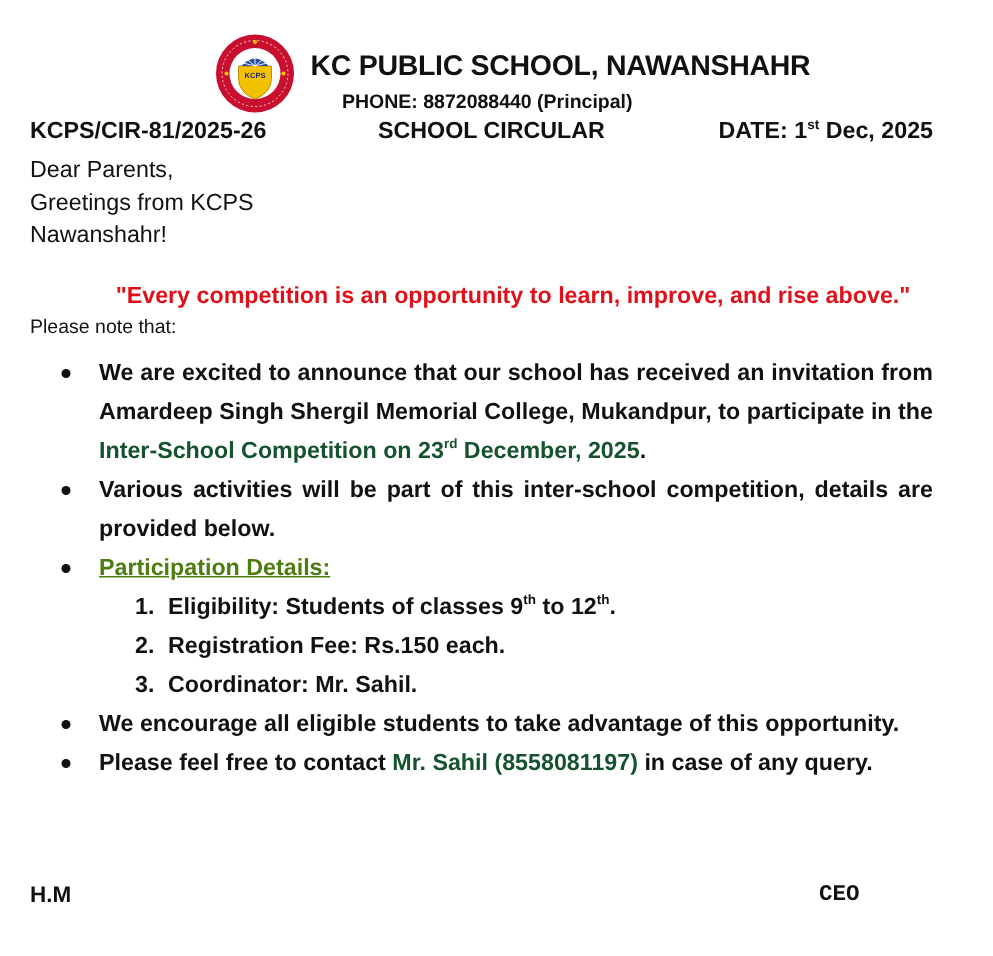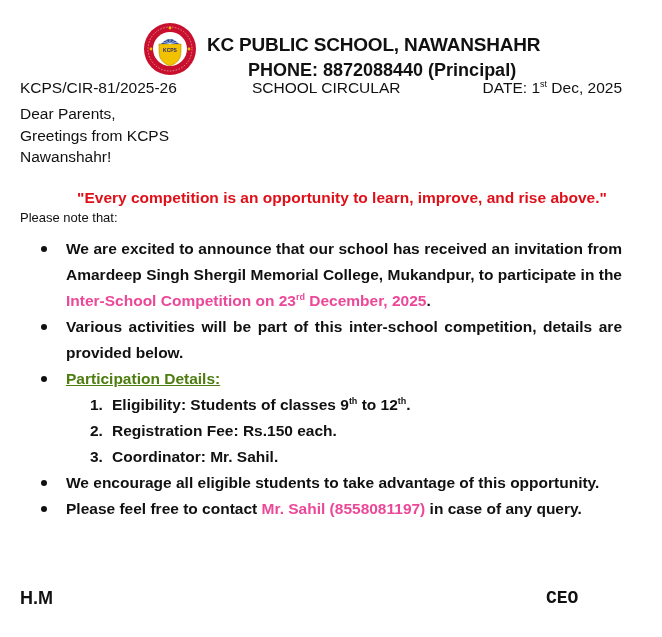--- a/index.html
+++ b/index.html
@@ -8,25 +8,25 @@
     font-family: "Liberation Sans", sans-serif; color: #111;
   }
   .page { position: absolute; left: 0; top: 0; width: 566px; height: 637px; }
 
   .logo { position: absolute; left: 143px; top: 22px; width: 54px; height: 54px; }
   .school-name {
     position: absolute; left: 207px; top: 34px;
     font-size: 19px; font-weight: bold; letter-spacing: -0.2px; color: #111;
   }
   .phone {
-    position: absolute; left: 248px; top: 60px;
-    font-size: 18px; font-weight: bold; color: #111;
+    position: absolute; left: 228px; top: 60px;
+    font-size: 13px; font-weight: bold; color: #111;
   }
 
-  .ref-row { position: absolute; top: 79px; left: 0; width: 662px; height: 22px; font-weight: normal; font-size: 15.5px; }
+  .ref-row { position: absolute; top: 79px; left: 0; width: 662px; height: 22px; font-weight: bold; font-size: 15.5px; }
   .ref-no { position: absolute; left: 20px; }
   .circular-title { position: absolute; left: 252px; text-align: right; }
   .date { position: absolute; right: 40px; }
   sup { font-size: 9px; vertical-align: super; line-height: 0; }
 
   .greeting { position: absolute; left: 20px; top: 103px; font-size: 15.5px; line-height: 21.5px; }
   .greeting div { white-space: nowrap; }
 
   .quote {
     position: absolute; left: 0; top: 189px; width: 662px; text-align: center;
@@ -34,27 +34,27 @@
     color: #e0101a; font-weight: bold; font-size: 15.5px;
   }
   .note { position: absolute; left: 20px; top: 210px; font-size: 13px; }
 
   .bullets { position: absolute; left: 0; top: 236px; width: 662px; font-weight: bold; font-size: 15.5px; }
   .bullet { position: relative; padding-left: 66px; padding-right: 40px; line-height: 26px; text-align: justify; }
   .bullet .dot {
     position: absolute; left: 41px; top: 10px; width: 6px; height: 6px;
     background: #111; border-radius: 50%;
   }
-  .red { color: #ec4899; }
+  .red { color: #14532d; }
   .red-ul { color: #4d7c0f; text-decoration: underline; }
 
   .numbered { padding-left: 90px; line-height: 26px; }
   .numbered .num { display: inline-block; width: 22px; }
 
-  .sig { position: absolute; top: 588px; font-weight: bold; font-size: 18px; }
+  .sig { position: absolute; top: 588px; font-weight: bold; font-size: 15px; }
   .sig-hm { left: 20px; }
   .sig-ceo { left: 546px; font-family: Liberation Mono, monospace; }
 </style>
 </head>
 <body>
 
 <div class="page">
 
   <svg class="logo" viewBox="0 0 54 54">
     <circle cx="27" cy="27" r="26" fill="#c8102e"></circle>

